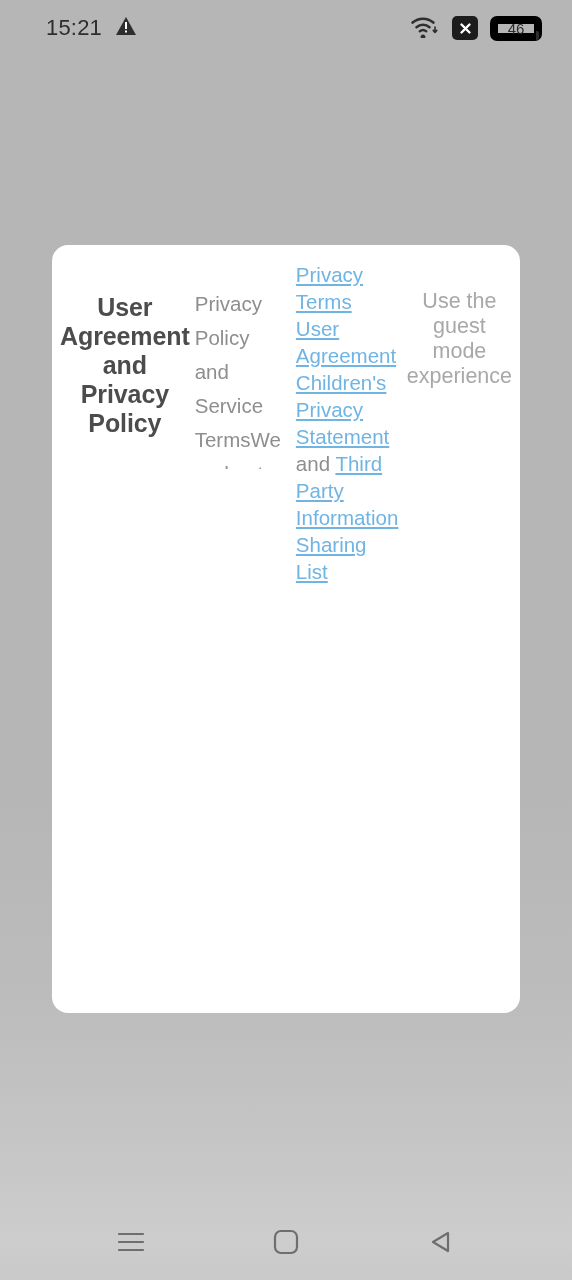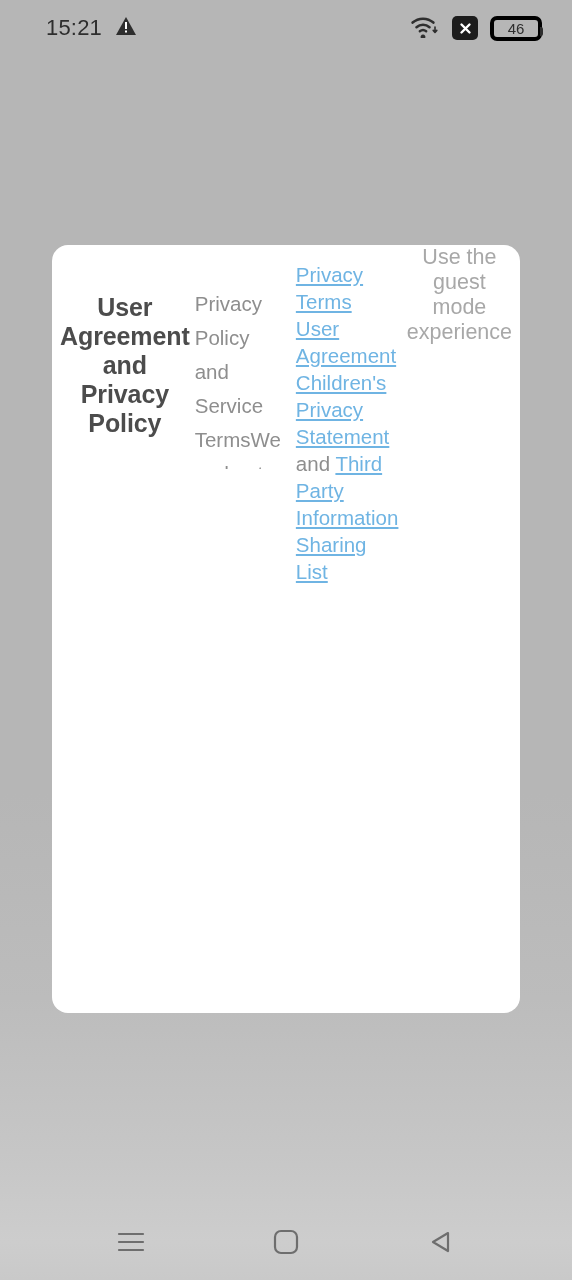--- a/index.html
+++ b/index.html
@@ -56,21 +56,21 @@
     background: #1c1c1c;
     border-radius: 5px;
     display: flex;
     align-items: center;
     justify-content: center;
   }
   .badge-x svg { display: block; }
   .battery {
     width: 52px;
     height: 25px;
-    border: 4px solid #000000;
+    border: 8px solid #000000;
     border-radius: 7px;
     display: flex;
     align-items: center;
     justify-content: center;
     position: relative;
   }
   .battery::after {
     content: "";
     position: absolute;
     right: -5px;
@@ -156,20 +156,21 @@
     border: none;
   }
   .btn-disagree {
     margin-top: 26px;
     background: #ffffff;
     color: #4c4c4c;
     border: 1px solid #e8e8e8;
   }
 
   .guest-mode {
+    margin-top: 44px;
     text-align: center;
     font-size: 21.5px;
     color: #a8a8a8;
     cursor: pointer;
   }
 
   
   .nav-bar {
     position: absolute;
     left: 0;

